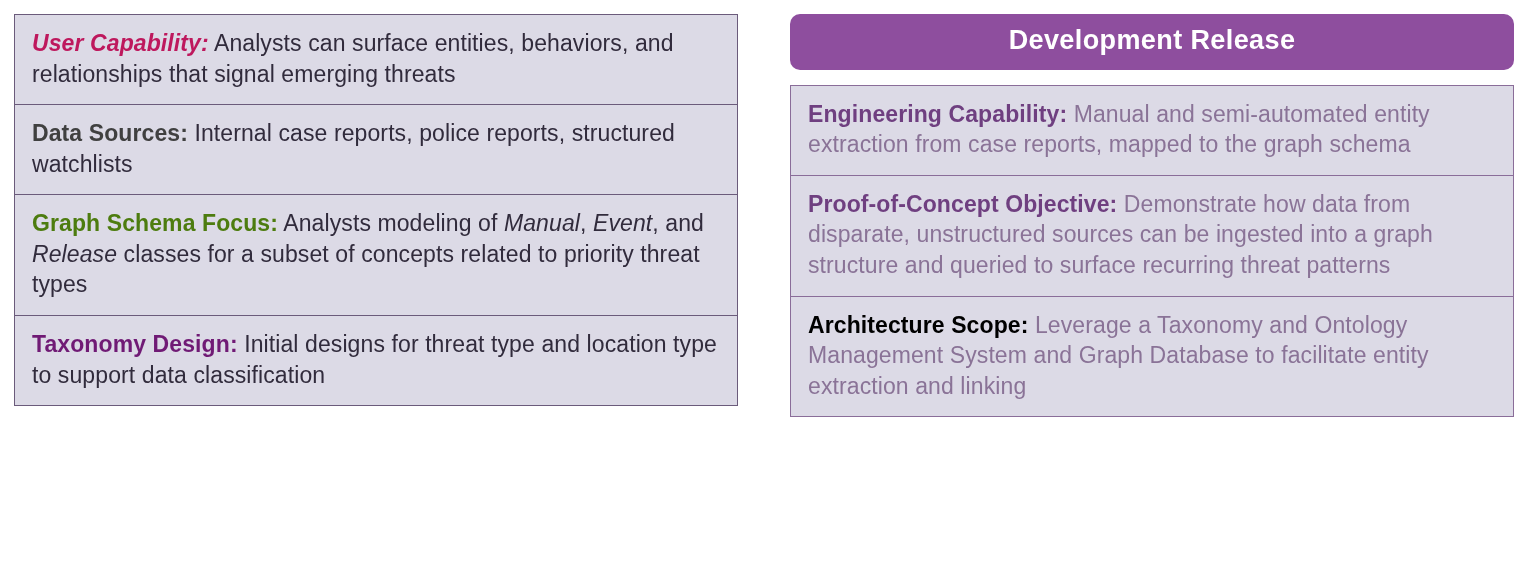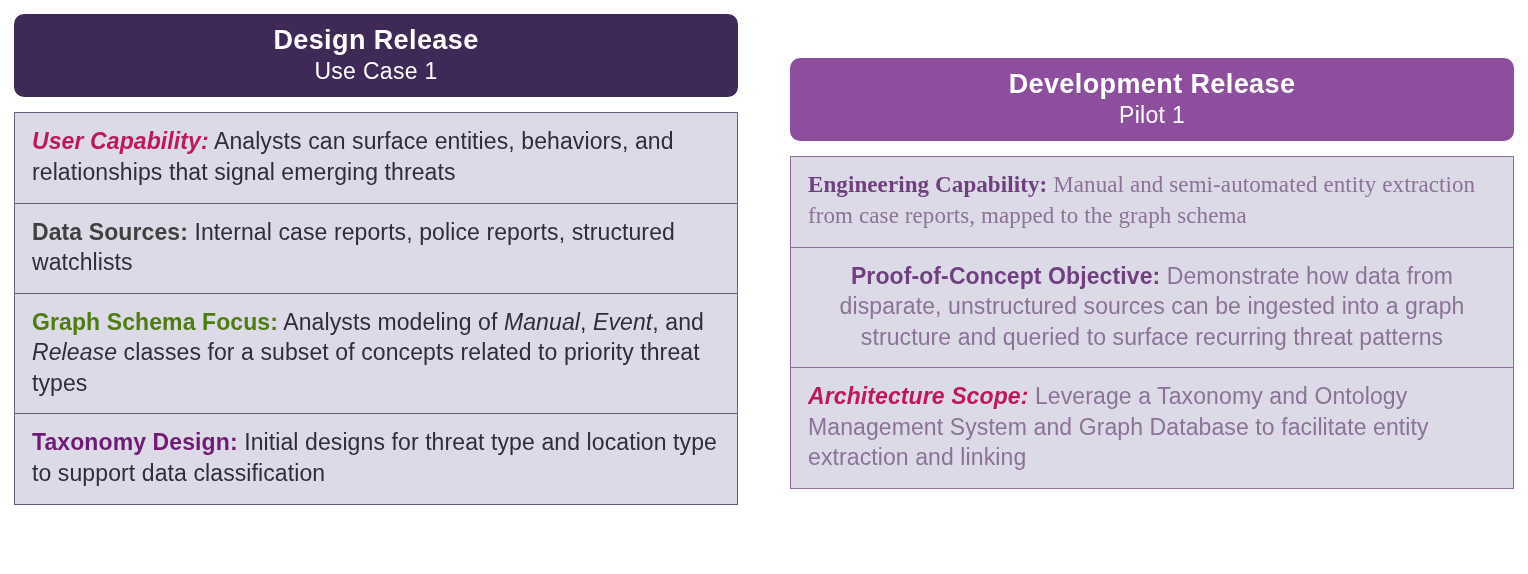--- a/index.html
+++ b/index.html
@@ -59,37 +59,32 @@
   .row em {
     font-style: italic;
   }
 </style>
 </head>
 <body>
 
 <div class="board">
 
   <section class="column">
-    <header class="banner" style="background: rgb(62, 41, 87); color: rgb(255, 255, 255);">
-      <div class="banner-title">Design Release</div>
-      <div class="banner-subtitle">Use Case 1</div>
-    </header>
     <div class="card" style="background: rgb(220, 218, 230); border-color: rgb(107, 91, 123);">
         <div class="row" style="border-top-color: rgb(107, 91, 123); color: rgb(49, 43, 60);"><strong style="color: #be185d; font-style: italic;">User Capability:</strong><span> Analysts can surface entities, behaviors, and relationships that signal emerging threats</span></div>
         <div class="row" style="border-top-color: rgb(107, 91, 123); color: rgb(49, 43, 60);"><strong style="color: #404040;">Data Sources:</strong><span> Internal case reports, police reports, structured watchlists</span></div>
         <div class="row" style="border-top-color: rgb(107, 91, 123); color: rgb(49, 43, 60);"><strong style="color: #4d7c0f;">Graph Schema Focus:</strong><span> Analysts modeling of </span><em>Manual</em><span>, </span><em>Event</em><span>, and </span><em>Release</em><span> classes for a subset of concepts related to priority threat types</span></div>
         <div class="row" style="border-top-color: rgb(107, 91, 123); color: rgb(49, 43, 60);"><strong style="color: #701a75;">Taxonomy Design:</strong><span> Initial designs for threat type and location type to support data classification</span></div>
       </div>
   </section>
 
   <section class="column">
-    <header class="banner" style="background: rgb(142, 78, 158); color: rgb(255, 255, 255); margin-top: 44px;">
+    <header class="banner" style="background: rgb(142, 78, 158); color: rgb(255, 255, 255);">
       <div class="banner-title">Development Release</div>
-      <div class="banner-subtitle">Pilot 1</div>
     </header>
     <div class="card" style="background: rgb(220, 218, 230); border-color: rgb(138, 109, 153);">
-        <div class="row" style="border-top-color: rgb(138, 109, 153); color: rgb(138, 115, 151); font-family: Liberation Serif, serif;"><strong style="color: rgb(111, 63, 128);">Engineering Capability:</strong><span> Manual and semi-automated entity extraction from case reports, mapped to the graph schema</span></div>
-        <div class="row" style="border-top-color: rgb(138, 109, 153); color: rgb(138, 115, 151); text-align: center;"><strong style="color: rgb(111, 63, 128);">Proof-of-Concept Objective:</strong><span> Demonstrate how data from disparate, unstructured sources can be ingested into a graph structure and queried to surface recurring threat patterns</span></div>
-        <div class="row" style="border-top-color: rgb(138, 109, 153); color: rgb(138, 115, 151);"><strong style="color: #be185d; font-style: italic;">Architecture Scope:</strong><span> Leverage a Taxonomy and Ontology Management System and Graph Database to facilitate entity extraction and linking</span></div>
+        <div class="row" style="border-top-color: rgb(138, 109, 153); color: rgb(138, 115, 151);"><strong style="color: rgb(111, 63, 128);">Engineering Capability:</strong><span> Manual and semi-automated entity extraction from case reports, mapped to the graph schema</span></div>
+        <div class="row" style="border-top-color: rgb(138, 109, 153); color: rgb(138, 115, 151);"><strong style="color: rgb(111, 63, 128);">Proof-of-Concept Objective:</strong><span> Demonstrate how data from disparate, unstructured sources can be ingested into a graph structure and queried to surface recurring threat patterns</span></div>
+        <div class="row" style="border-top-color: rgb(138, 109, 153); color: rgb(138, 115, 151);"><strong style="color: #000000;">Architecture Scope:</strong><span> Leverage a Taxonomy and Ontology Management System and Graph Database to facilitate entity extraction and linking</span></div>
       </div>
   </section>
 
 </div>
 
 </body></html>

